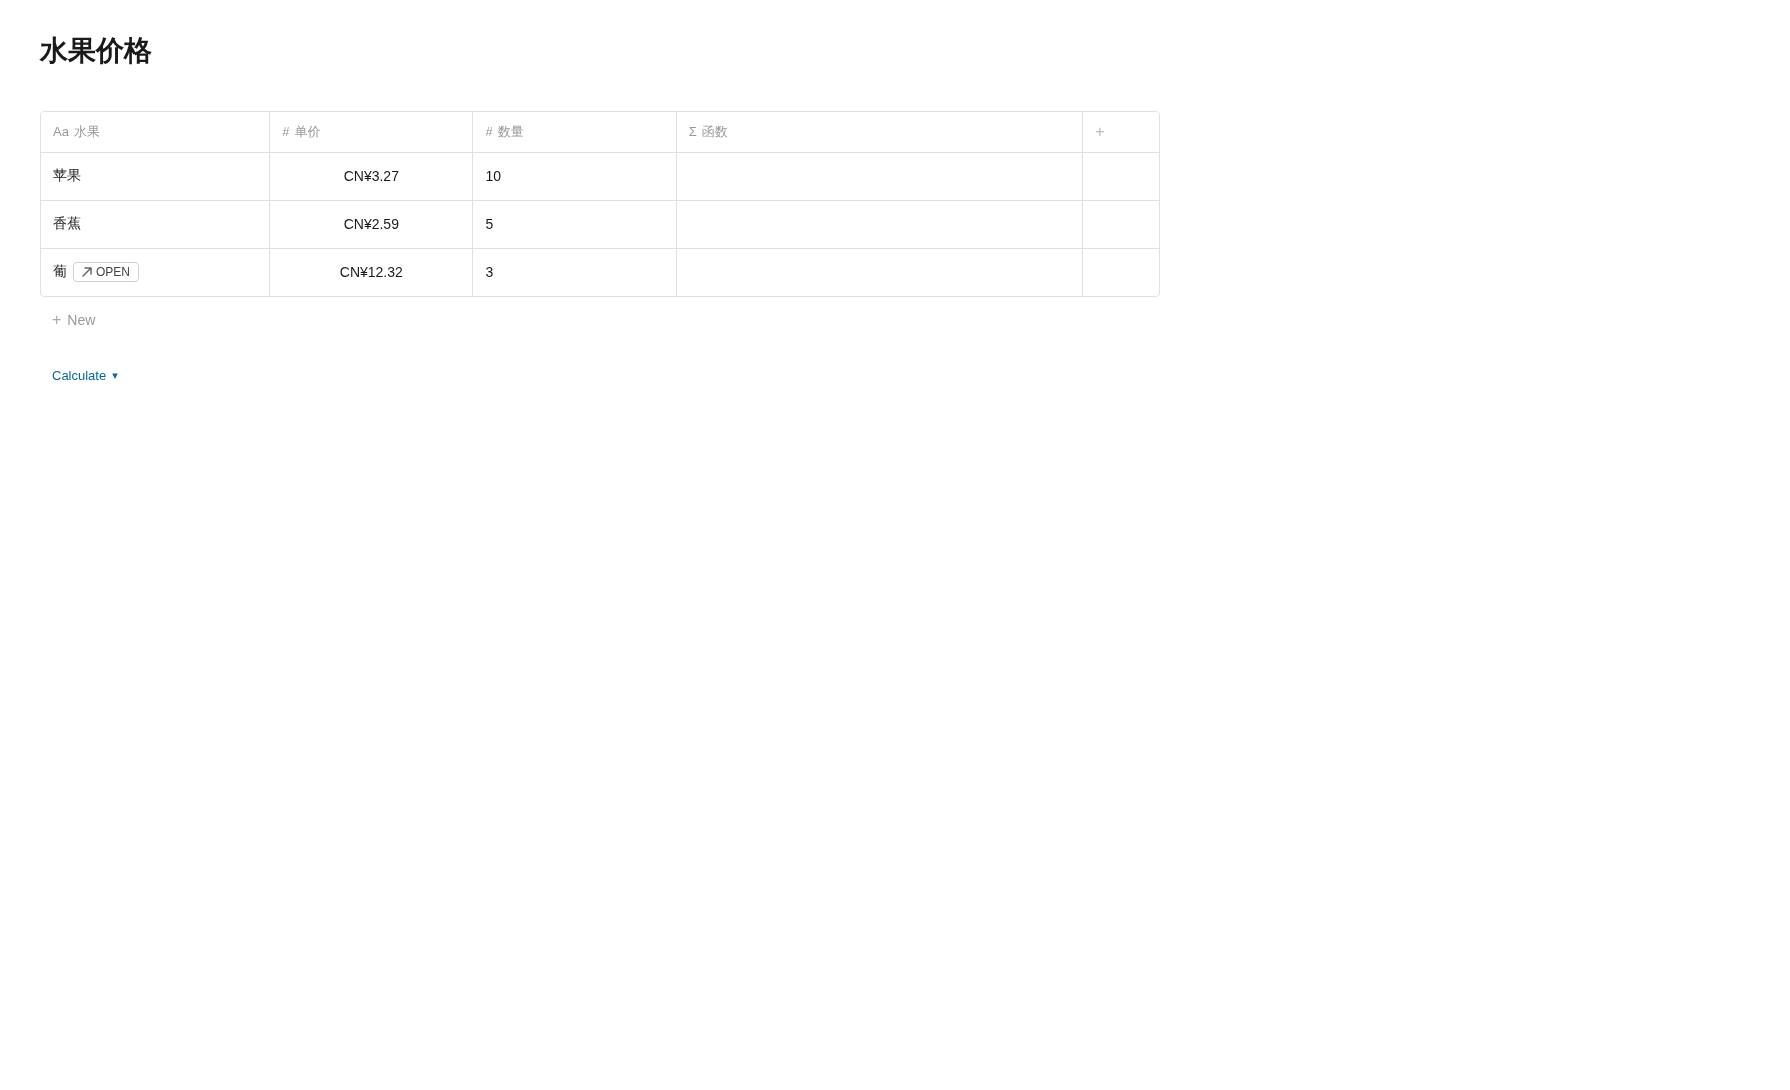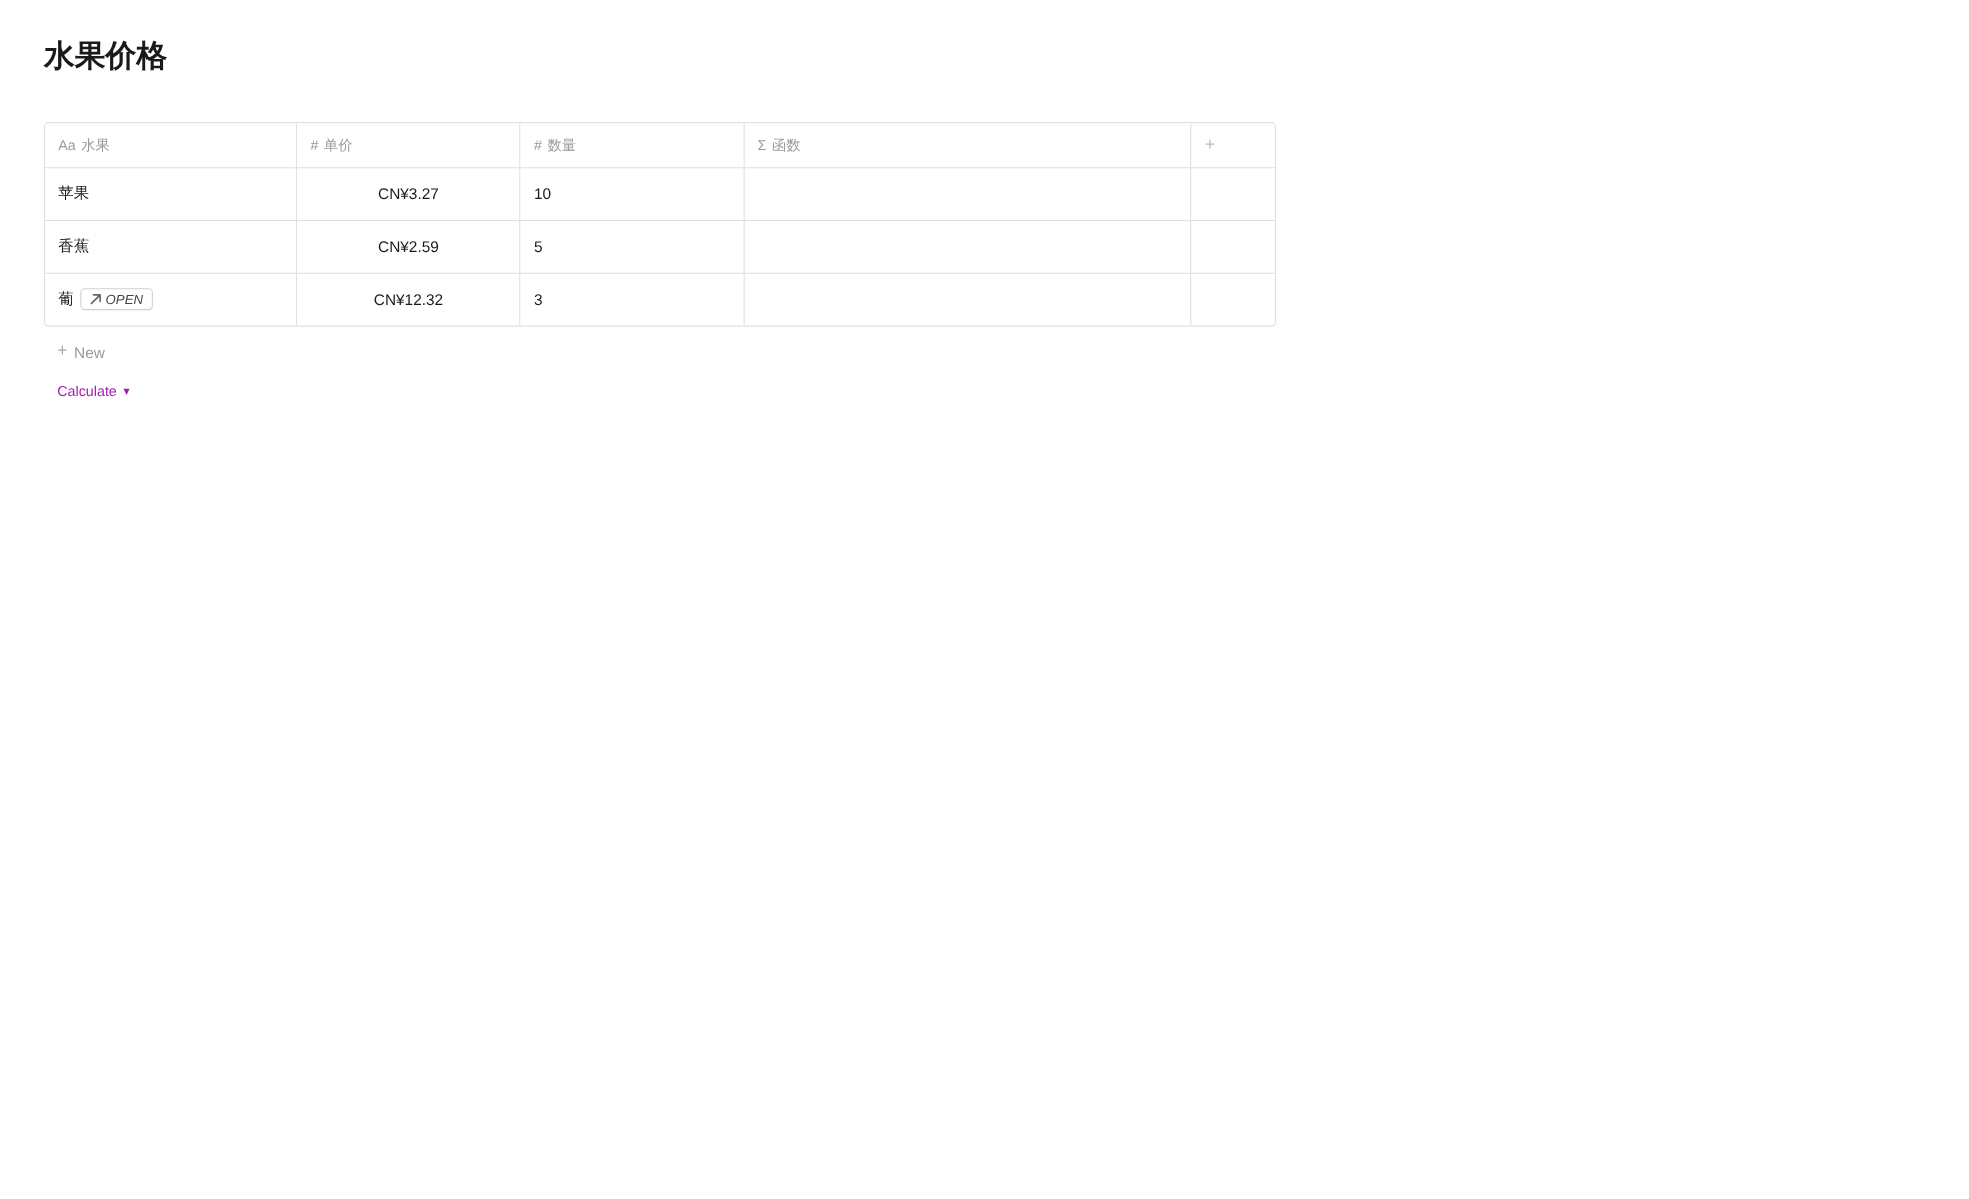--- a/index.html
+++ b/index.html
@@ -127,21 +127,20 @@
       gap: 4px;
       background: #ffffff;
       border: 1px solid #d0d0d0;
       border-radius: 4px;
       padding: 2px 8px;
       font-size: 12px;
       font-weight: 500;
       color: #444;
       cursor: pointer;
       white-space: nowrap;
-      font-style: italic;
     }
 
     .open-badge svg {
       color: #666;
     }
 
     .add-new-row {
       display: flex;
       align-items: center;
       gap: 6px;
@@ -155,23 +154,24 @@
     .add-new-row .plus-icon {
       font-size: 16px;
       color: #aaa;
     }
 
     .calculate-row {
       display: flex;
       align-items: center;
       gap: 6px;
       padding: 8px 12px;
-      color: #a21caf;
+      color: #0369a1;
       font-size: 13px;
       cursor: pointer;
+      margin-top: 20px;
     }
 
     .calculate-row .chevron {
       font-size: 11px;
     }
 
     .bottom-controls {
       margin-top: 4px;
     }
 

